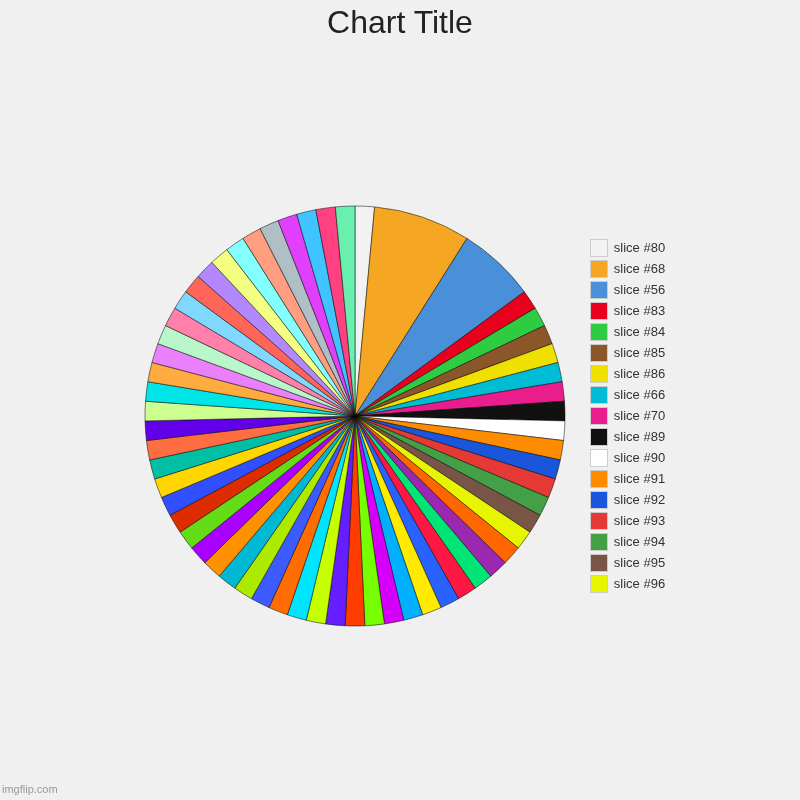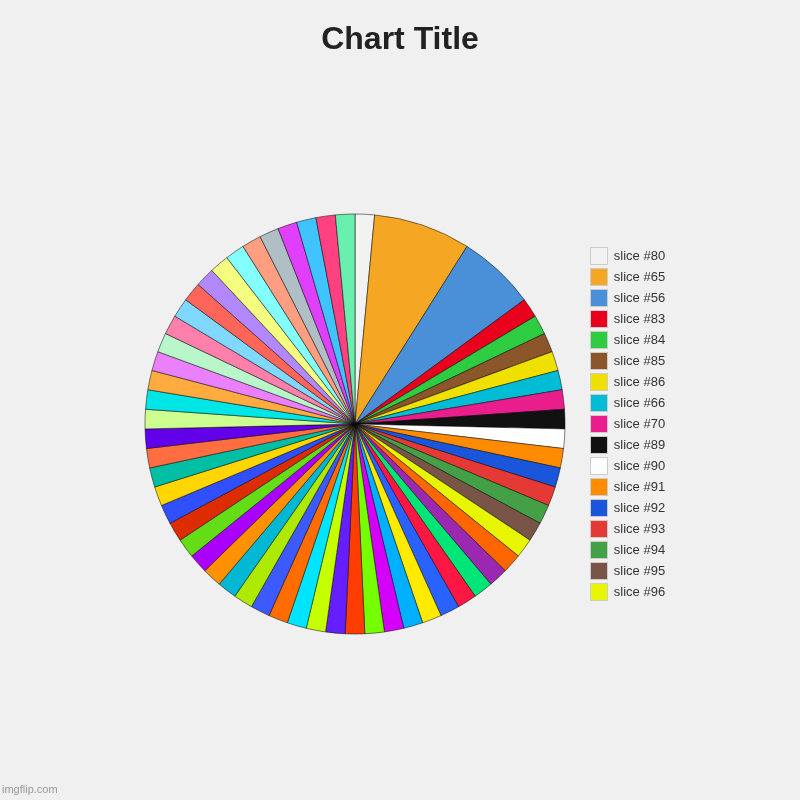--- a/index.html
+++ b/index.html
@@ -13,22 +13,22 @@
     #chart-container {
       width: 800px;
       height: 800px;
       position: relative;
       display: flex;
       flex-direction: column;
       align-items: center;
     }
     #chart-title {
       font-size: 32px;
-      font-weight: bold;
-      margin-top: 20px;
+      font-weight: normal;
+      margin-top: 4px;
       margin-bottom: 10px;
       color: #222;
     }
     #chart-body {
       display: flex;
       flex-direction: row;
       align-items: center;
       justify-content: center;
       width: 100%;
       flex: 1;
@@ -143,21 +143,21 @@
           <path d="M 220 220 L 200.33528719778587 10.922743775401443 A 210 210 0 0 1 219.9999999999996 10 Z" fill="#69f0ae" stroke="#000" stroke-width="0.5"></path>
         </svg>
     </div>
     <div id="legend">
         <div class="legend-item">
           <div class="legend-color" style="background: rgb(242, 242, 242);"></div>
           <span>slice #80</span>
         </div>
         <div class="legend-item">
           <div class="legend-color" style="background: rgb(245, 166, 35);"></div>
-          <span>slice #65</span>
+          <span>slice #68</span>
         </div>
         <div class="legend-item">
           <div class="legend-color" style="background: rgb(74, 144, 217);"></div>
           <span>slice #56</span>
         </div>
         <div class="legend-item">
           <div class="legend-color" style="background: rgb(232, 0, 28);"></div>
           <span>slice #83</span>
         </div>
         <div class="legend-item">

